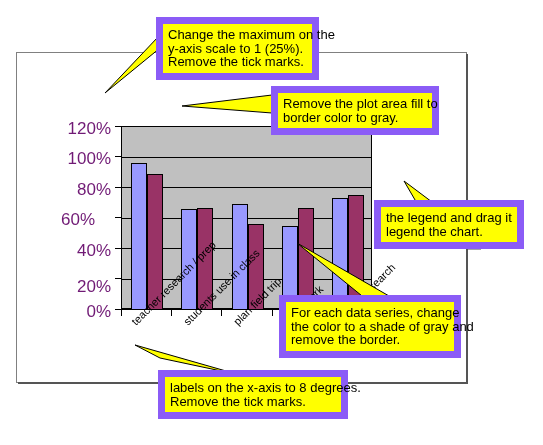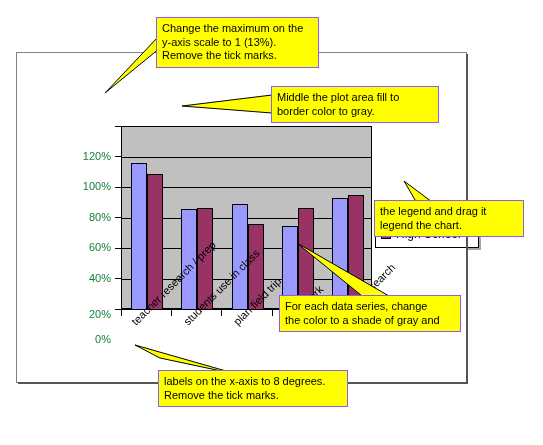--- a/index.html
+++ b/index.html
@@ -65,25 +65,24 @@
   }
   .y-tick{
     position:absolute;
     width:6px;height:1px;
     background:#000000;
     left:98px;
   }
   .y-label{
     position:absolute;
     right:549px;              
-    font-size:11px;
-    color:#15803d;
+    font-size:17px;
+    color:#701a75;
     white-space:nowrap;
     text-align:right;
-    margin-top:31px;
   }
 
   
   #x-axis-line{
     position:absolute;
     left:104px; top:256px;
     width:252px; height:1px;
     background:#000000;
   }
   .x-tick{
@@ -144,23 +143,23 @@
   .legend-text{
     font-size:12px;
     color:#000000;
     white-space:nowrap;
   }
 
   
   .callout{
     position:absolute;
     background:#ffff00;
-    border:1px solid #8b5cf6;
-    box-sizing:border-box;
-    font-size:11px;
+    border:7px solid #8b5cf6;
+    box-sizing:border-box;
+    font-size:13px;
     line-height:13.5px;
     color:#000000;
     padding:4px 5px;
     z-index:20;
   }
   .callout div{white-space:nowrap;}
 
   svg#leaders{
     position:absolute;
     left:0;top:0;
@@ -189,21 +188,21 @@
   <div class="y-tick" style="top:103px;"></div>
   <div class="y-tick" style="top:134px;"></div>
   <div class="y-tick" style="top:164px;"></div>
   <div class="y-tick" style="top:195px;"></div>
   <div class="y-tick" style="top:225px;"></div>
   <div class="y-tick" style="top:256px;"></div>
 
   <div class="y-label" style="left:44px;width:50px;top:66px;">120%</div>
   <div class="y-label" style="left:44px;width:50px;top:96px;">100%</div>
   <div class="y-label" style="left:44px;width:50px;top:127px;text-align:right;">80%</div>
-  <div class="y-label" style="left:44px;width:50px;top:157px;">60%</div>
+  <div class="y-label" style="left:28px;width:50px;top:157px;">60%</div>
   <div class="y-label" style="left:44px;width:50px;top:188px;">40%</div>
   <div class="y-label" style="left:44px;width:50px;top:224px;text-align:right;">20%</div>
   <div class="y-label" style="left:44px;width:50px;top:249px;">0%</div>
 
   <div class="x-tick" style="left:104px;"></div>
   <div class="x-tick" style="left:154px;"></div>
   <div class="x-tick" style="left:204px;"></div>
   <div class="x-tick" style="left:255px;"></div>
   <div class="x-tick" style="left:305px;"></div>
   <div class="x-tick" style="left:355px;"></div>
@@ -250,35 +249,36 @@
 
   <polygon points="404,181 436,205 418,205" fill="#ffff00" stroke="#000000" stroke-width="1"></polygon>
 
   <polygon points="297,243 396,300 367,300" fill="#ffff00" stroke="#000000" stroke-width="1"></polygon>
 
   <polygon points="135,345 240,375 160,358" fill="#ffff00" stroke="#000000" stroke-width="1"></polygon>
 </svg>
 
 <div class="callout" id="callout-y-axis" style="left:156px;top:17px;width:163px;">
   <div>Change the maximum on the</div>
-  <div>y-axis scale to 1 (13%).</div>
+  <div>y-axis scale to 1 (25%).</div>
   <div>Remove the tick marks.</div>
 </div>
 
 <div class="callout" id="callout-plot-area" style="left:271px;top:86px;width:168px;">
-  <div>Middle the plot area fill to</div>
+  <div>Remove the plot area fill to</div>
   <div>border color to gray.</div>
 </div>
 
 <div class="callout" id="callout-legend" style="left:374px;top:200px;width:150px;">
   <div>the legend and drag it</div>
   <div>legend the chart.</div>
 </div>
 
 <div class="callout" id="callout-series" style="left:279px;top:295px;width:182px;">
   <div>For each data series, change</div>
   <div>the color to a shade of gray and</div>
+  <div>remove the border.</div>
 </div>
 
 <div class="callout" id="callout-x-axis" style="left:158px;top:370px;width:190px;">
   <div>labels on the x-axis to 8 degrees.</div>
   <div>Remove the tick marks.</div>
 </div>
 
 </body></html>

